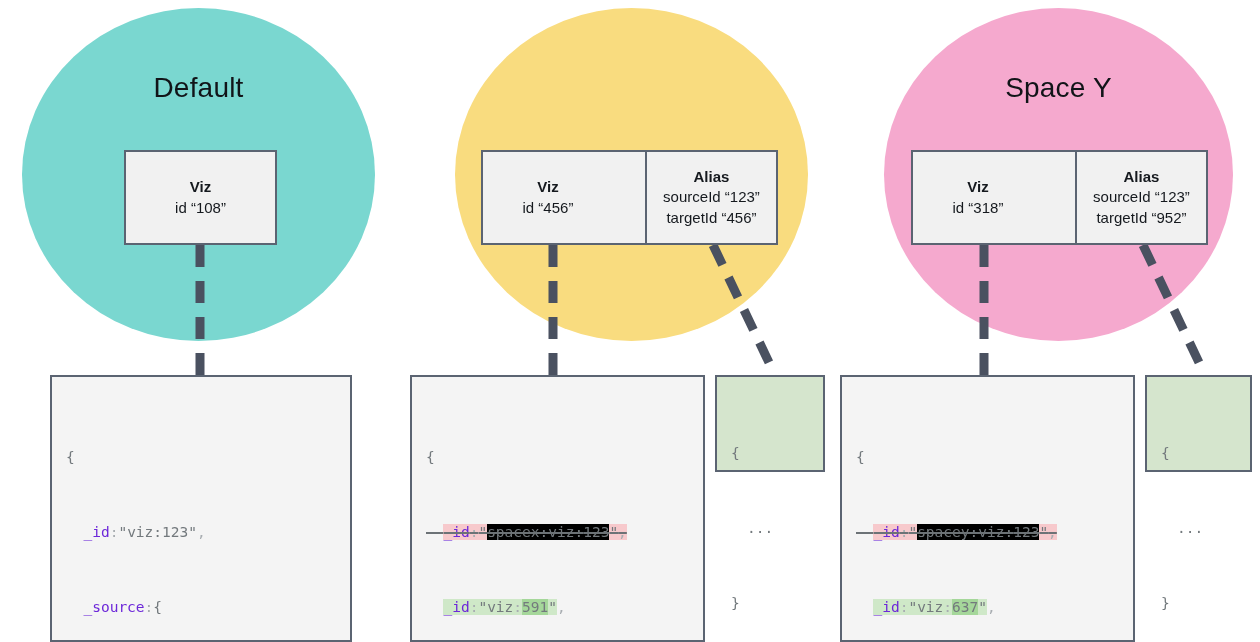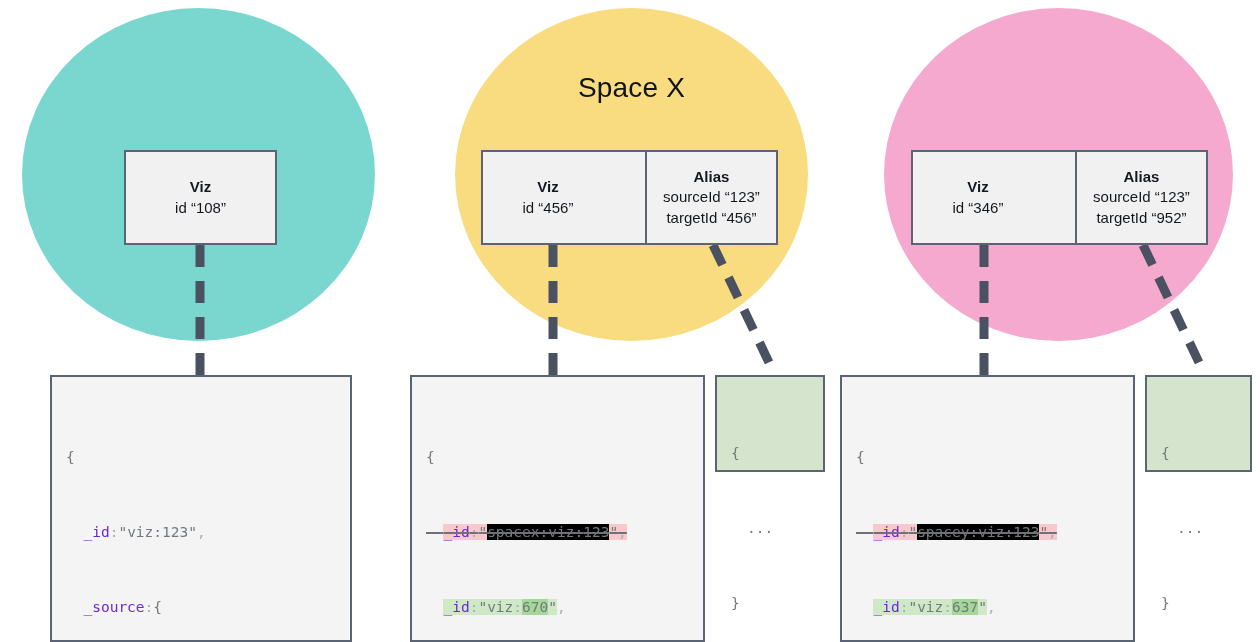--- a/index.html
+++ b/index.html
@@ -119,25 +119,26 @@
   }
   .ellipsis-panel .ln { display: block; padding-left: 14px; }
   .ellipsis-panel .ln.mid { padding-left: 30px; }
 </style>
 </head>
 <body>
 
 <div id="stage">
 
   <div class="circle" style="left:22px; top:8px; width:353px; height:333px; background:#7ad7d0;"></div>
+  <div class="circle-title" style="left:22px; top:72px; width:353px;">Default</div>
 
   <div class="circle" style="left:455px; top:8px; width:353px; height:333px; background:#f9dc7f;"></div>
-  <div class="circle-title" style="left:455px; top:72px; width:353px;">Space X</div>
 
   <div class="circle" style="left:884px; top:8px; width:349px; height:333px; background:#f5a9ce;"></div>
+  <div class="circle-title" style="left:884px; top:72px; width:349px;">Space Y</div>
 
   <svg id="connectors" viewBox="0 0 1260 642" width="1260" height="642">
 
     <line x1="200" y1="245" x2="200" y2="375" stroke="#4a5160" stroke-width="9" stroke-dasharray="22 14"></line>
 
     <line x1="553" y1="245" x2="553" y2="375" stroke="#4a5160" stroke-width="9" stroke-dasharray="22 14"></line>
 
     <line x1="713" y1="245" x2="775" y2="375" stroke="#4a5160" stroke-width="9" stroke-dasharray="22 14"></line>
 
     <line x1="984" y1="245" x2="984" y2="375" stroke="#4a5160" stroke-width="9" stroke-dasharray="22 14"></line>
@@ -160,21 +161,21 @@
     <div class="entity-cell" style="width:147px;">
       <div class="entity-name">Alias</div>
       <div class="entity-line">sourceId “123”</div>
       <div class="entity-line">targetId “456”</div>
     </div>
   </div>
 
   <div class="entity-group" style="left:911px; top:150px; width:297px; height:95px;">
     <div class="entity-cell" style="width:146px;">
       <div class="entity-name">Viz</div>
-      <div class="entity-line">id “346”</div>
+      <div class="entity-line">id “318”</div>
     </div>
     <div class="entity-cell" style="width:147px;">
       <div class="entity-name">Alias</div>
       <div class="entity-line">sourceId “123”</div>
       <div class="entity-line">targetId “952”</div>
     </div>
   </div>
 
   <div class="code-panel" style="left:50px; top:375px; width:302px; height:267px;">
     <span class="ln"><span class="br">{</span></span>
@@ -186,21 +187,21 @@
     
     
     
     
     
   </div>
 
   <div class="code-panel" style="left:410px; top:375px; width:295px; height:267px;">
     <span class="ln"><span class="br">{</span></span>
     <span class="ln strike">  <span class="k hl-red-l">_id</span><span class="p hl-red-l">:</span><span class="s hl-red-l">"</span><span class="s hl-red-d">spacex:viz:</span><span class="s hl-red-d">123</span><span class="s hl-red-l">"</span><span class="p hl-red-l">,</span></span>
-    <span class="ln">  <span class="k hl-grn-l">_id</span><span class="p hl-grn-l">:</span><span class="s hl-grn-l">"</span><span class="s hl-grn-l">viz</span><span class="p hl-grn-l">:</span><span class="s hl-grn-d">670</span><span class="s hl-grn-l">"</span><span class="p">,</span></span>
+    <span class="ln">  <span class="k hl-grn-l">_id</span><span class="p hl-grn-l">:</span><span class="s hl-grn-l">"</span><span class="s hl-grn-l">viz</span><span class="p hl-grn-l">:</span><span class="s hl-grn-d">591</span><span class="s hl-grn-l">"</span><span class="p">,</span></span>
     
     
     
     
     
     
     
     
     
   </div>

